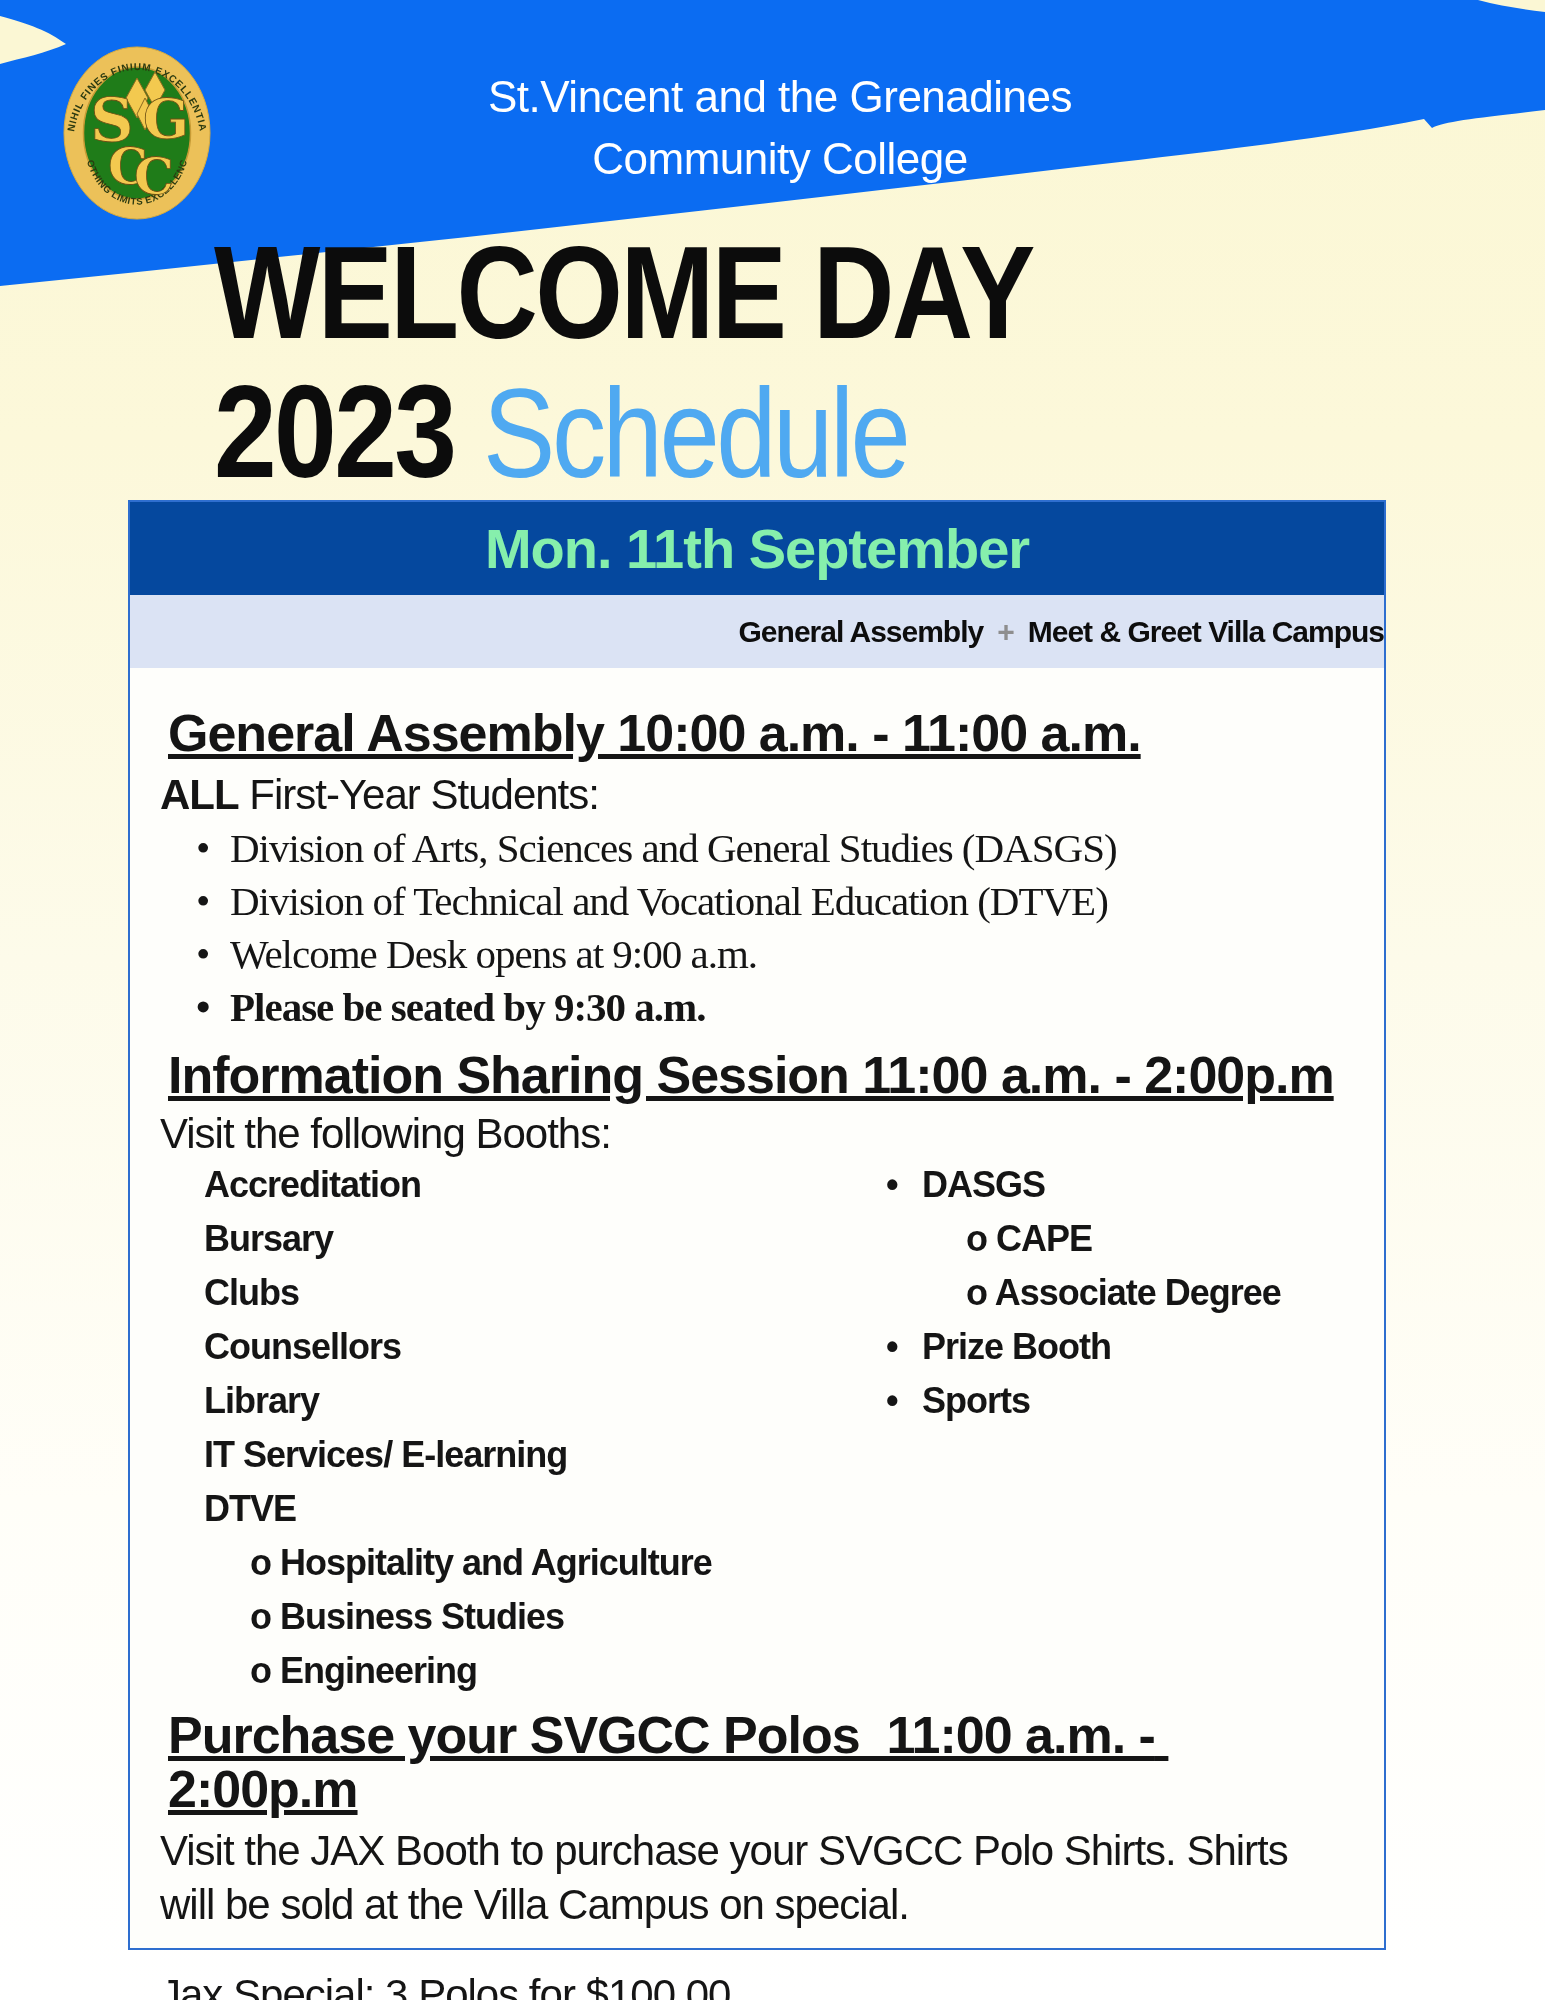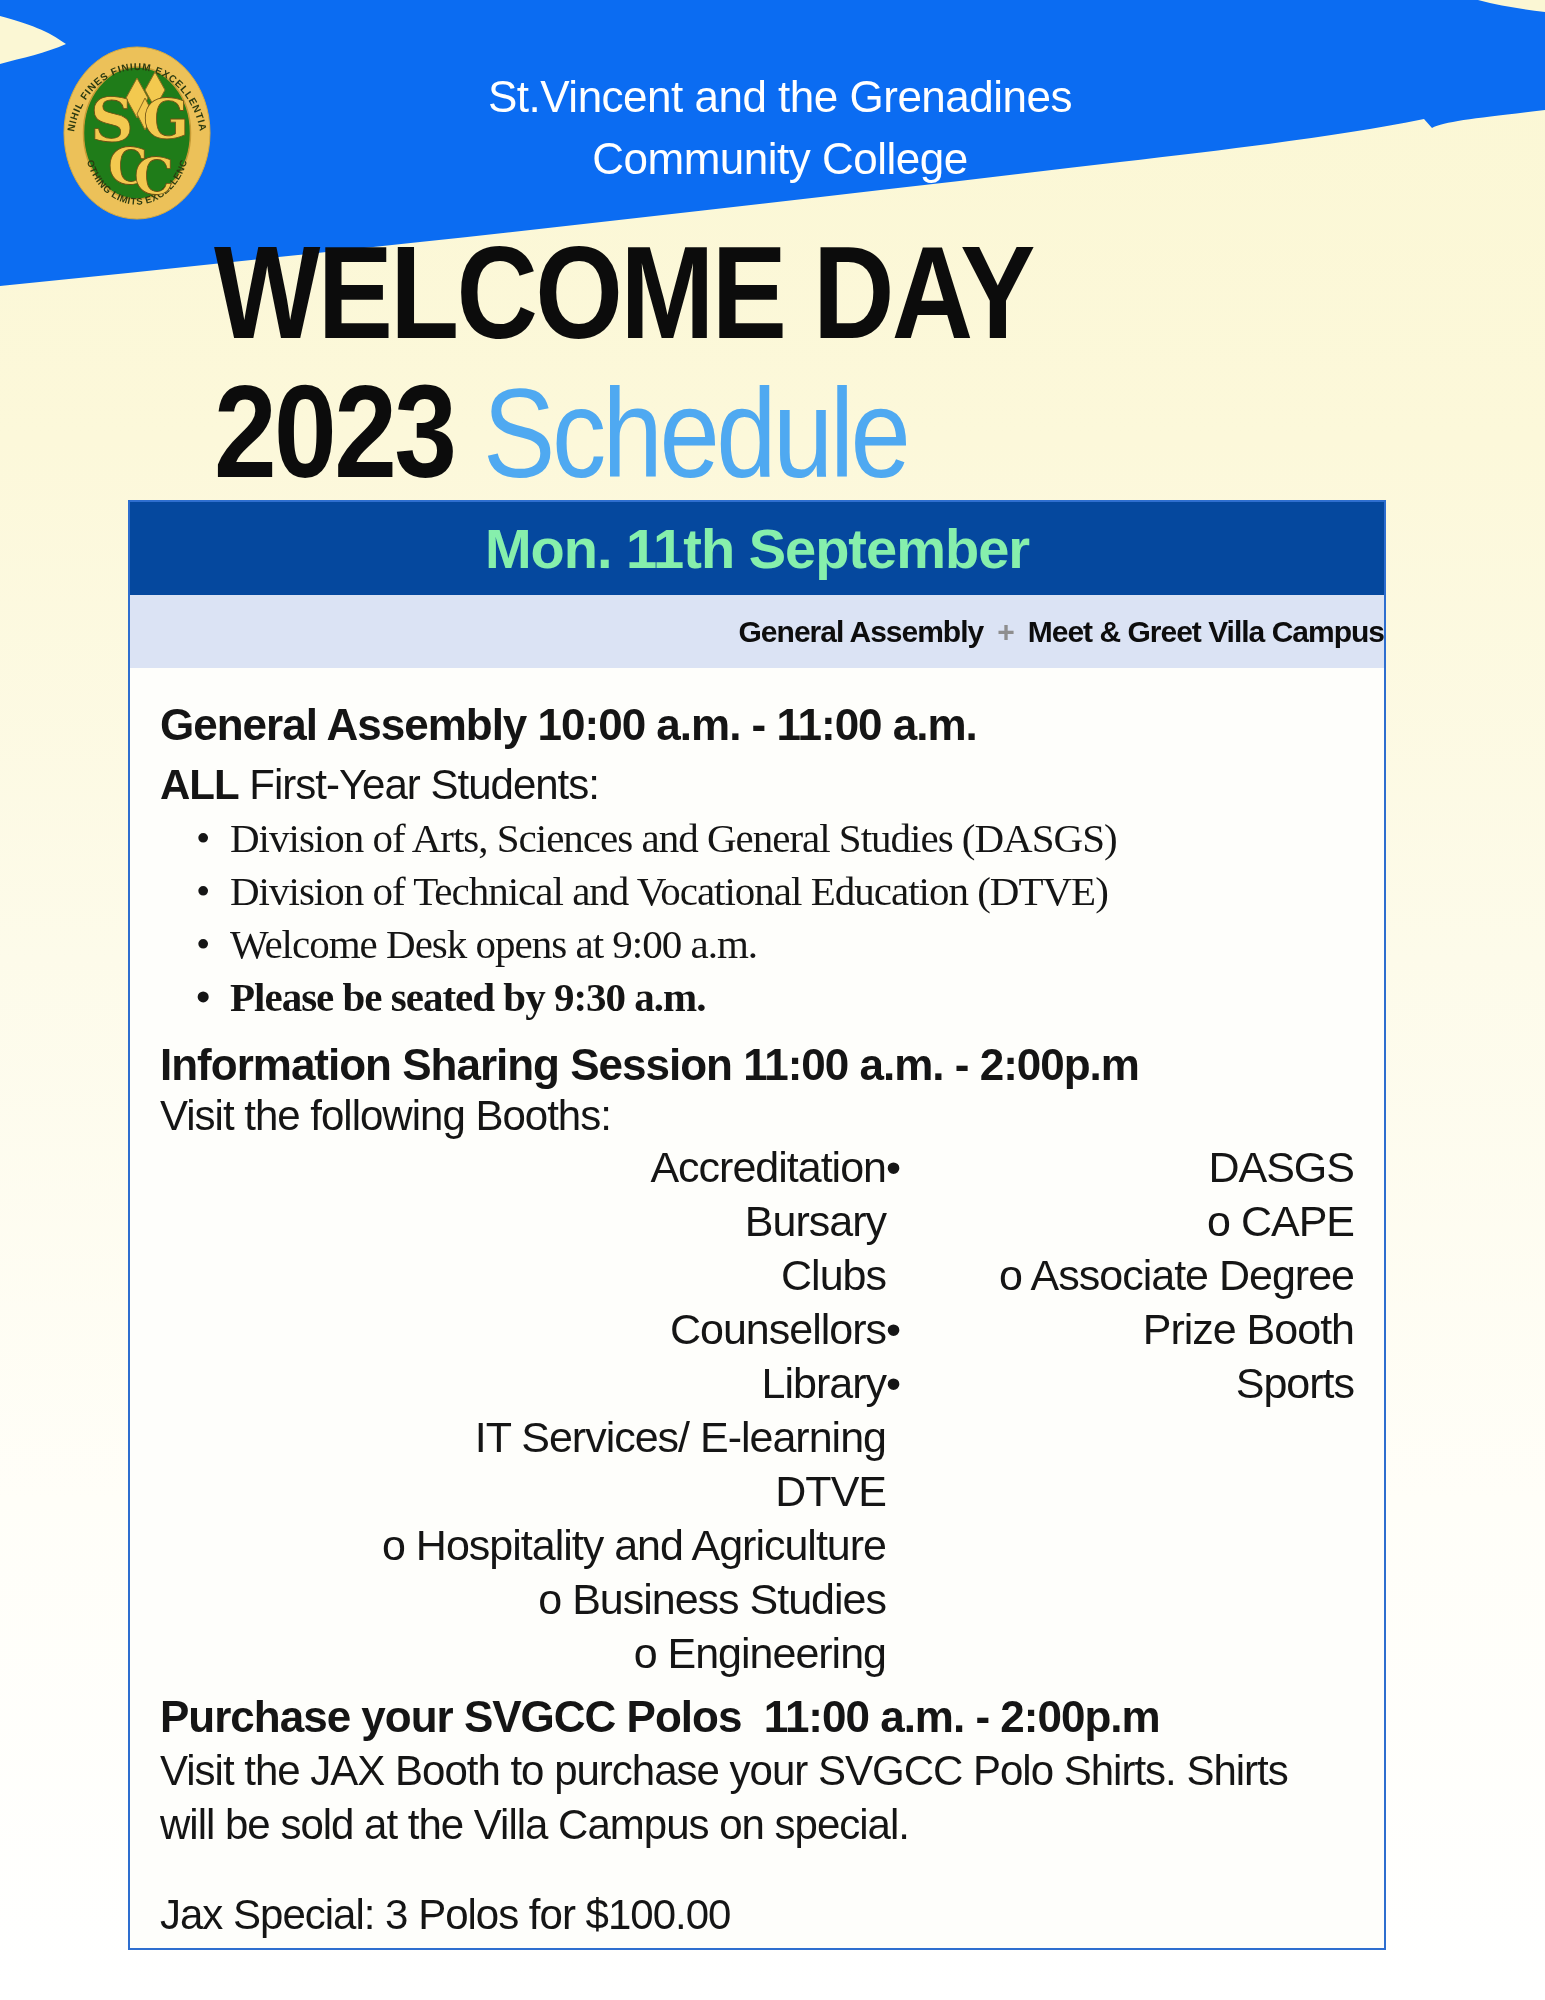--- a/index.html
+++ b/index.html
@@ -40,36 +40,36 @@
   .subbar{
     height:73px;background:#dbe3f4;color:#0d0d0d;
     display:flex;align-items:center;justify-content:flex-end;
     font-size:30px;font-weight:bold;letter-spacing:-1px;
   }
   .subbar .plus{color:#8e8e8e;margin:0 14px;}
   .content{
     padding:30px 30px 0 30px;color:#151515;letter-spacing:-1px;
   }
   .content h2{
-    margin:0;font-size:44px;font-weight:bold;line-height:54px;white-space:pre-wrap;
+    margin:8px;font-size:52px;font-weight:bold;line-height:54px;white-space:pre-wrap;text-decoration:underline;
   }
   .content .intro{margin:6px 0 0 0;font-size:42px;line-height:54px;white-space:pre-wrap;}
   .content ul{list-style:none;margin:0 0 0 36px;padding:0;font-family:Liberation Serif, serif;}
   .content ul li{
     position:relative;padding-left:34px;font-size:41px;line-height:53px;white-space:nowrap;
   }
   .content ul li::before{content:"\2022";position:absolute;left:0;top:0;}
   .content li.strong{font-weight:bold;}
   .h2b{margin-top:14px !important;}
   .intro2{margin:0;font-size:42px;line-height:48px;}
   .booths{display:flex;margin:0 0 0 44px;}
   .booths .colL{width:682px;}
   .booths .colR{flex:1;}
   .booths .item{
-    font-size:43px;font-weight:normal;line-height:54px;white-space:nowrap;text-align:right;
+    font-size:36px;font-weight:bold;line-height:54px;white-space:nowrap;
   }
   .booths .colL .sub{padding-left:46px;}
   .booths .colR .bullet{position:relative;padding-left:36px;}
   .booths .colR .bullet::before{content:"\2022";position:absolute;left:0;top:0;}
   .booths .colR .sub{padding-left:80px;}
   .h3{margin-top:10px !important;}
   .content .para{margin:0;font-size:42px;line-height:54px;white-space:nowrap;}
   .content .special{margin:40px 0 0 0;font-size:42px;line-height:46px;white-space:nowrap;}
 </style>
 </head>

